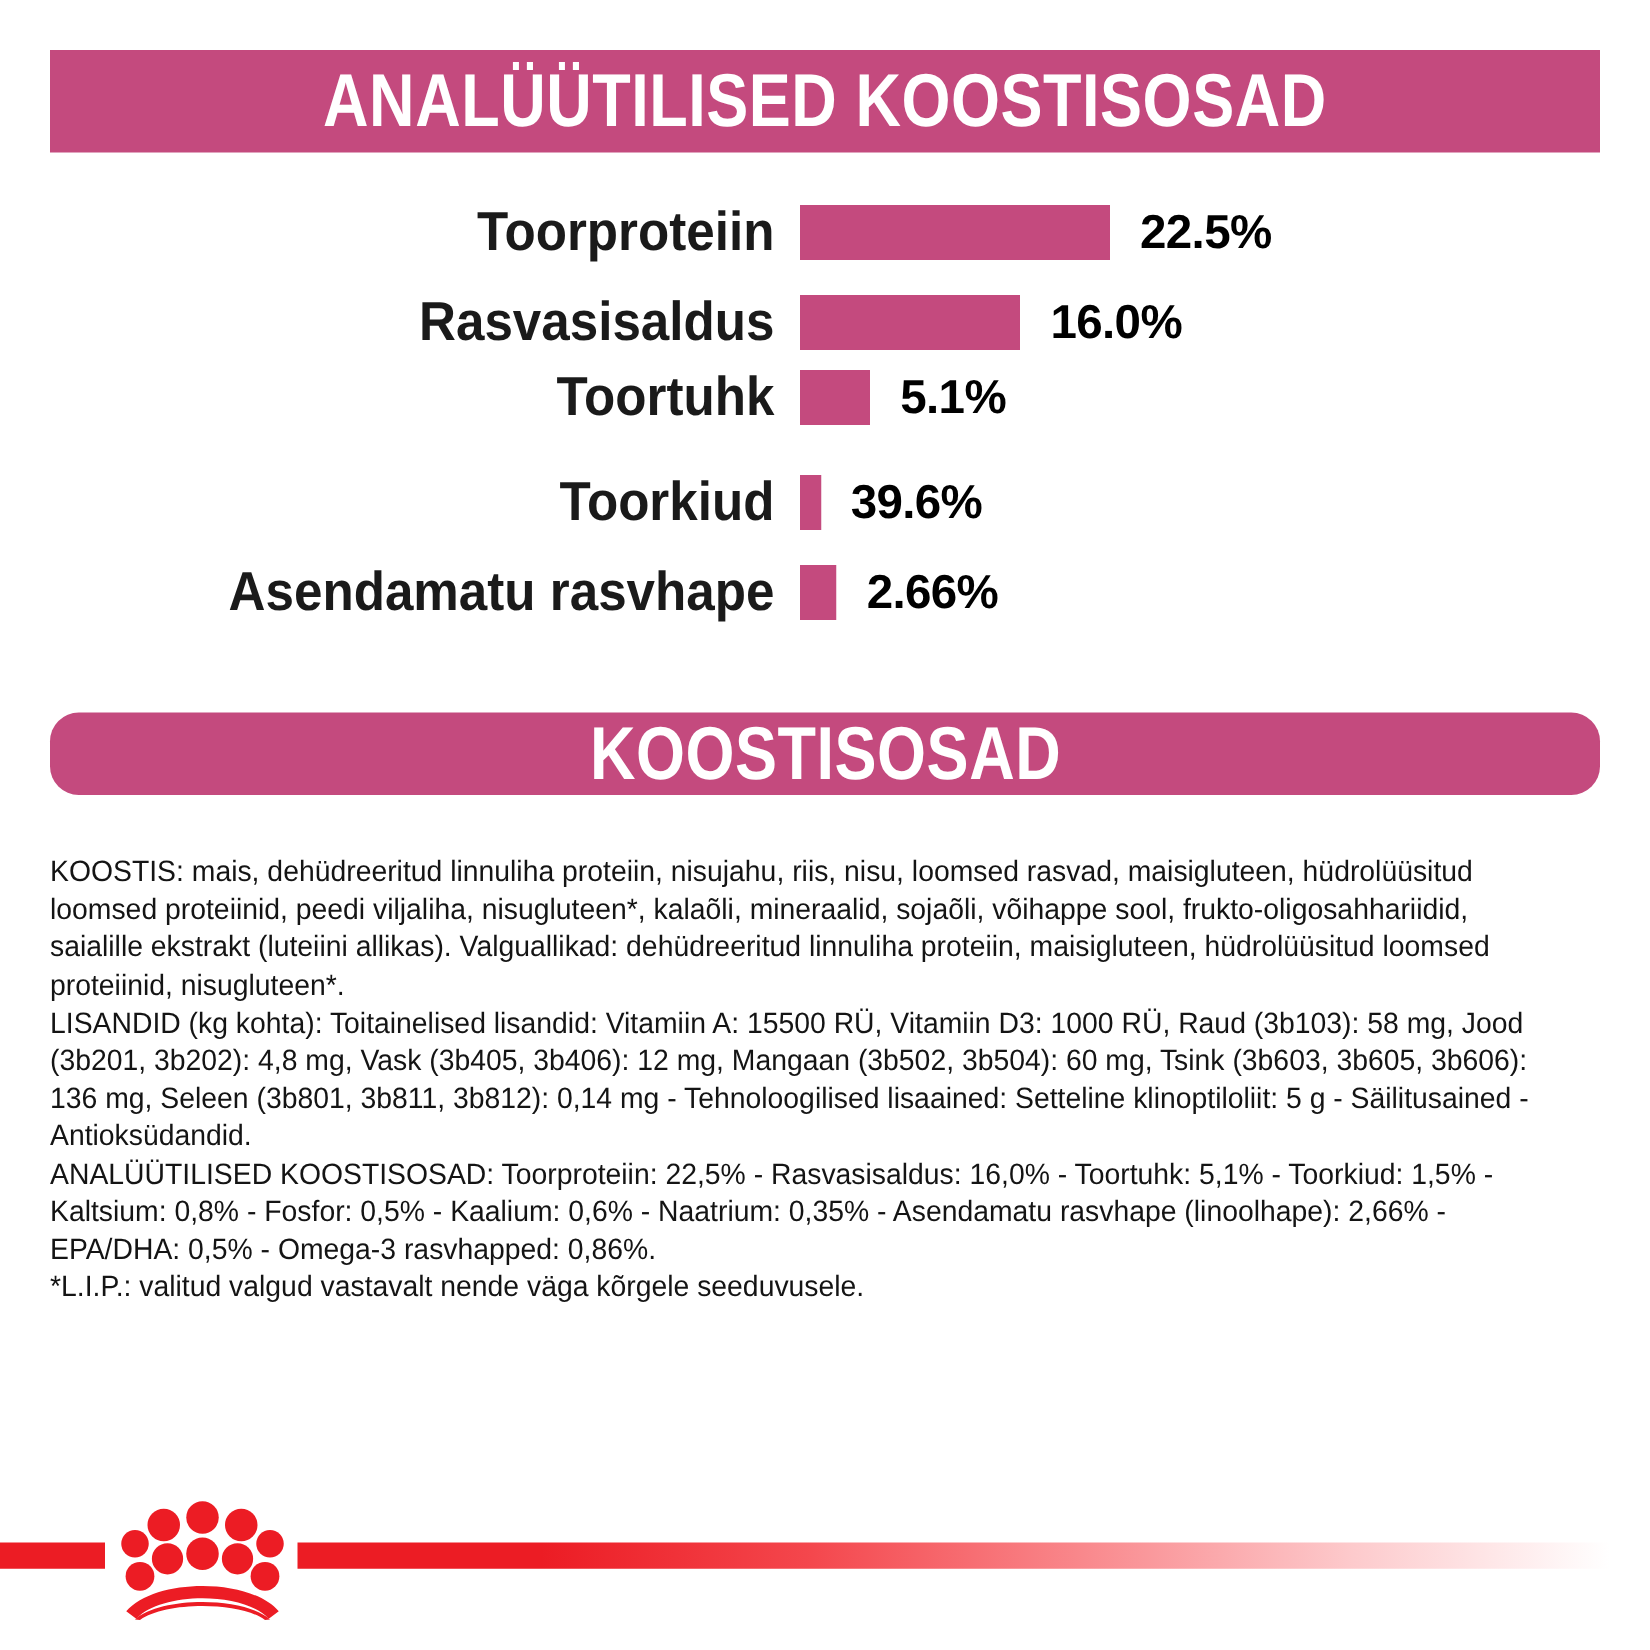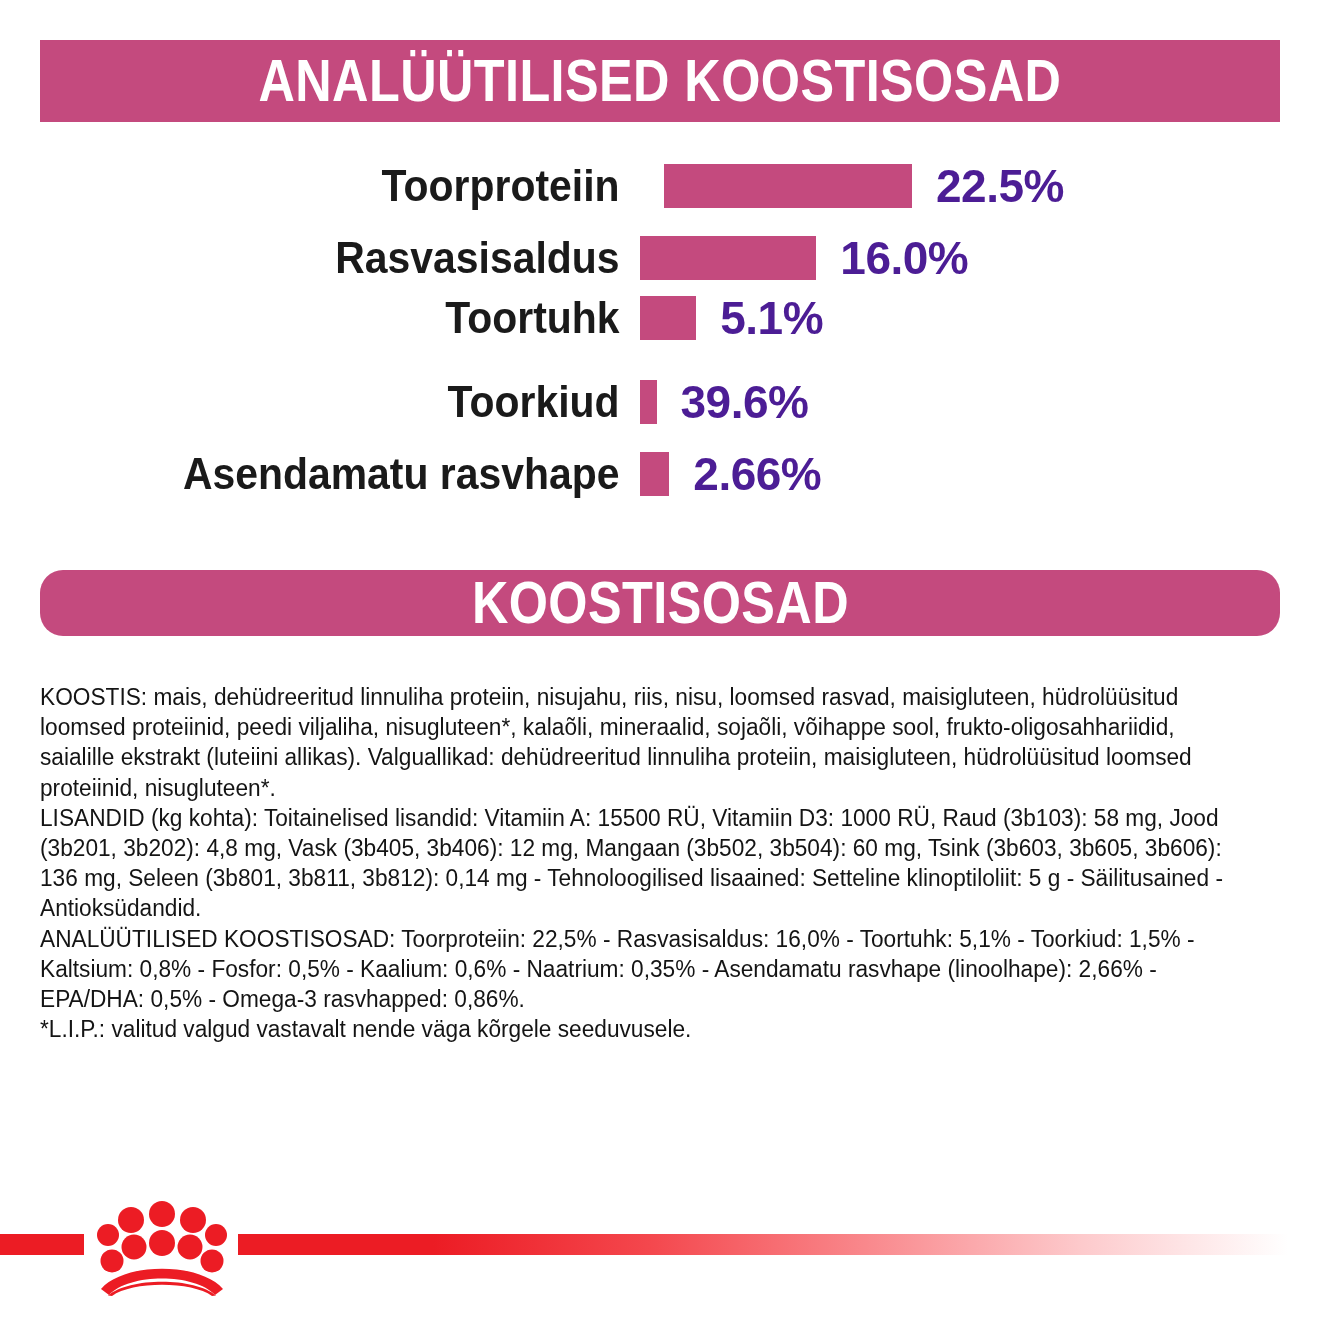--- a/index.html
+++ b/index.html
@@ -87,23 +87,23 @@
   }
 
   .chart-bar {
     height: 44px;
     background: #c44a7e;
   }
 
   .chart-value {
     padding-left: 24px;
     font-family: "Liberation Sans", sans-serif;
-    font-size: 46px;
+    font-size: 38px;
     font-weight: bold;
-    color: #4c1d95;
+    color: #000000;
     white-space: nowrap;
     letter-spacing: -0.5px;
     text-align: center;
   }
 
   
   #composition-text {
     position: absolute;
     left: 40px;
     top: 682px;
@@ -158,21 +158,21 @@
 </head>
 <body>
 
 <div id="page">
 
   <div class="banner" id="banner-analytical">
     <div class="banner-title">ANALÜÜTILISED KOOSTISOSAD</div>
   </div>
 
   <div id="chart">
-      <div class="chart-row" style="top: 0px; gap: 24px;">
+      <div class="chart-row" style="top: 0px;">
         <div class="chart-label">Toorproteiin</div>
         <div class="chart-bar-wrap">
           <div class="chart-bar" style="width: 248px; background: rgb(196, 74, 126);"></div>
           <div class="chart-value">22.5%</div>
         </div>
       </div>
       <div class="chart-row" style="top: 72px;">
         <div class="chart-label">Rasvasisaldus</div>
         <div class="chart-bar-wrap">
           <div class="chart-bar" style="width: 176.356px; background: rgb(196, 74, 126);"></div>

